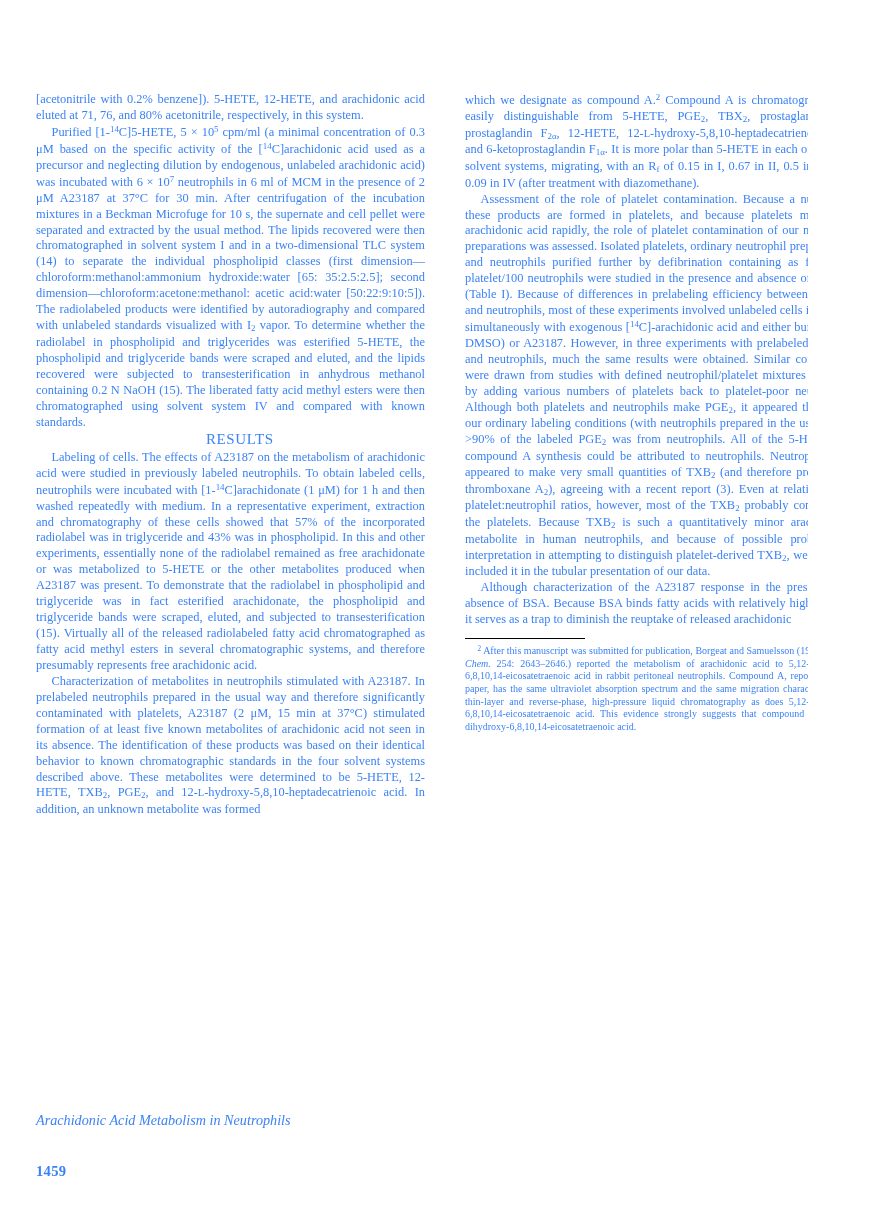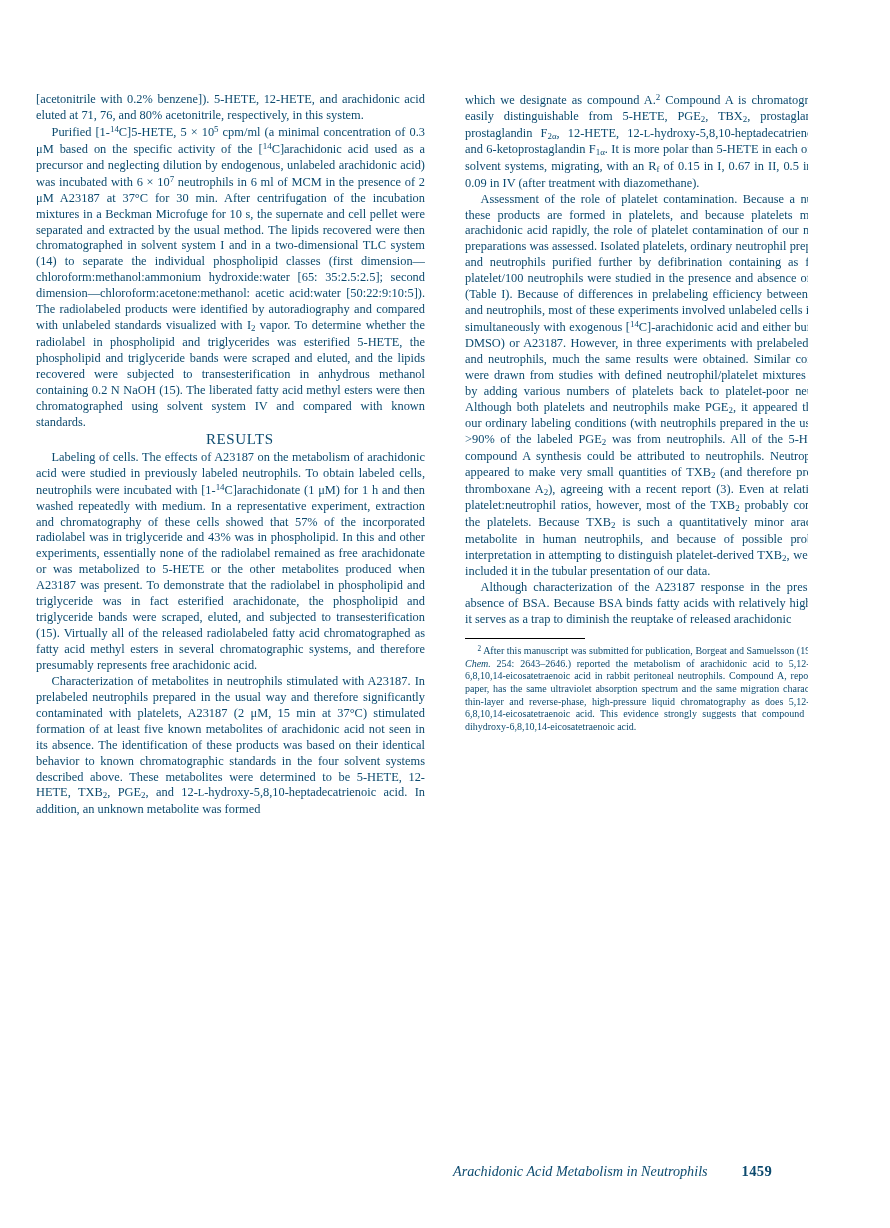--- a/index.html
+++ b/index.html
@@ -6,21 +6,21 @@
     margin: 0;
     padding: 0;
     background: #ffffff;
   }
   .page {
     position: relative;
     width: 808px;
     height: 1228px;
     background: #ffffff;
     font-family: "Liberation Serif", serif;
-    color: #0c4a6e;
+    color: #3b82f6;
     overflow: hidden;
   }
   .content {
     position: absolute;
     left: 36px;
     top: 92px;
     width: 818px;
     display: flex;
     gap: 40px;
   }
@@ -75,20 +75,21 @@
   }
   .footer {
     position: absolute;
     left: 36px;
     right: 36px;
     bottom: 48px;
     display: flex;
     align-items: baseline;
     justify-content: flex-end;
     gap: 34px;
+    flex-direction: column;
   }
   .footer-title {
     font-style: italic;
     font-size: 14.2px;
   }
   .footer-page {
     font-size: 14.6px;
     font-weight: bold;
     letter-spacing: 0.3px;
     text-align: right;

